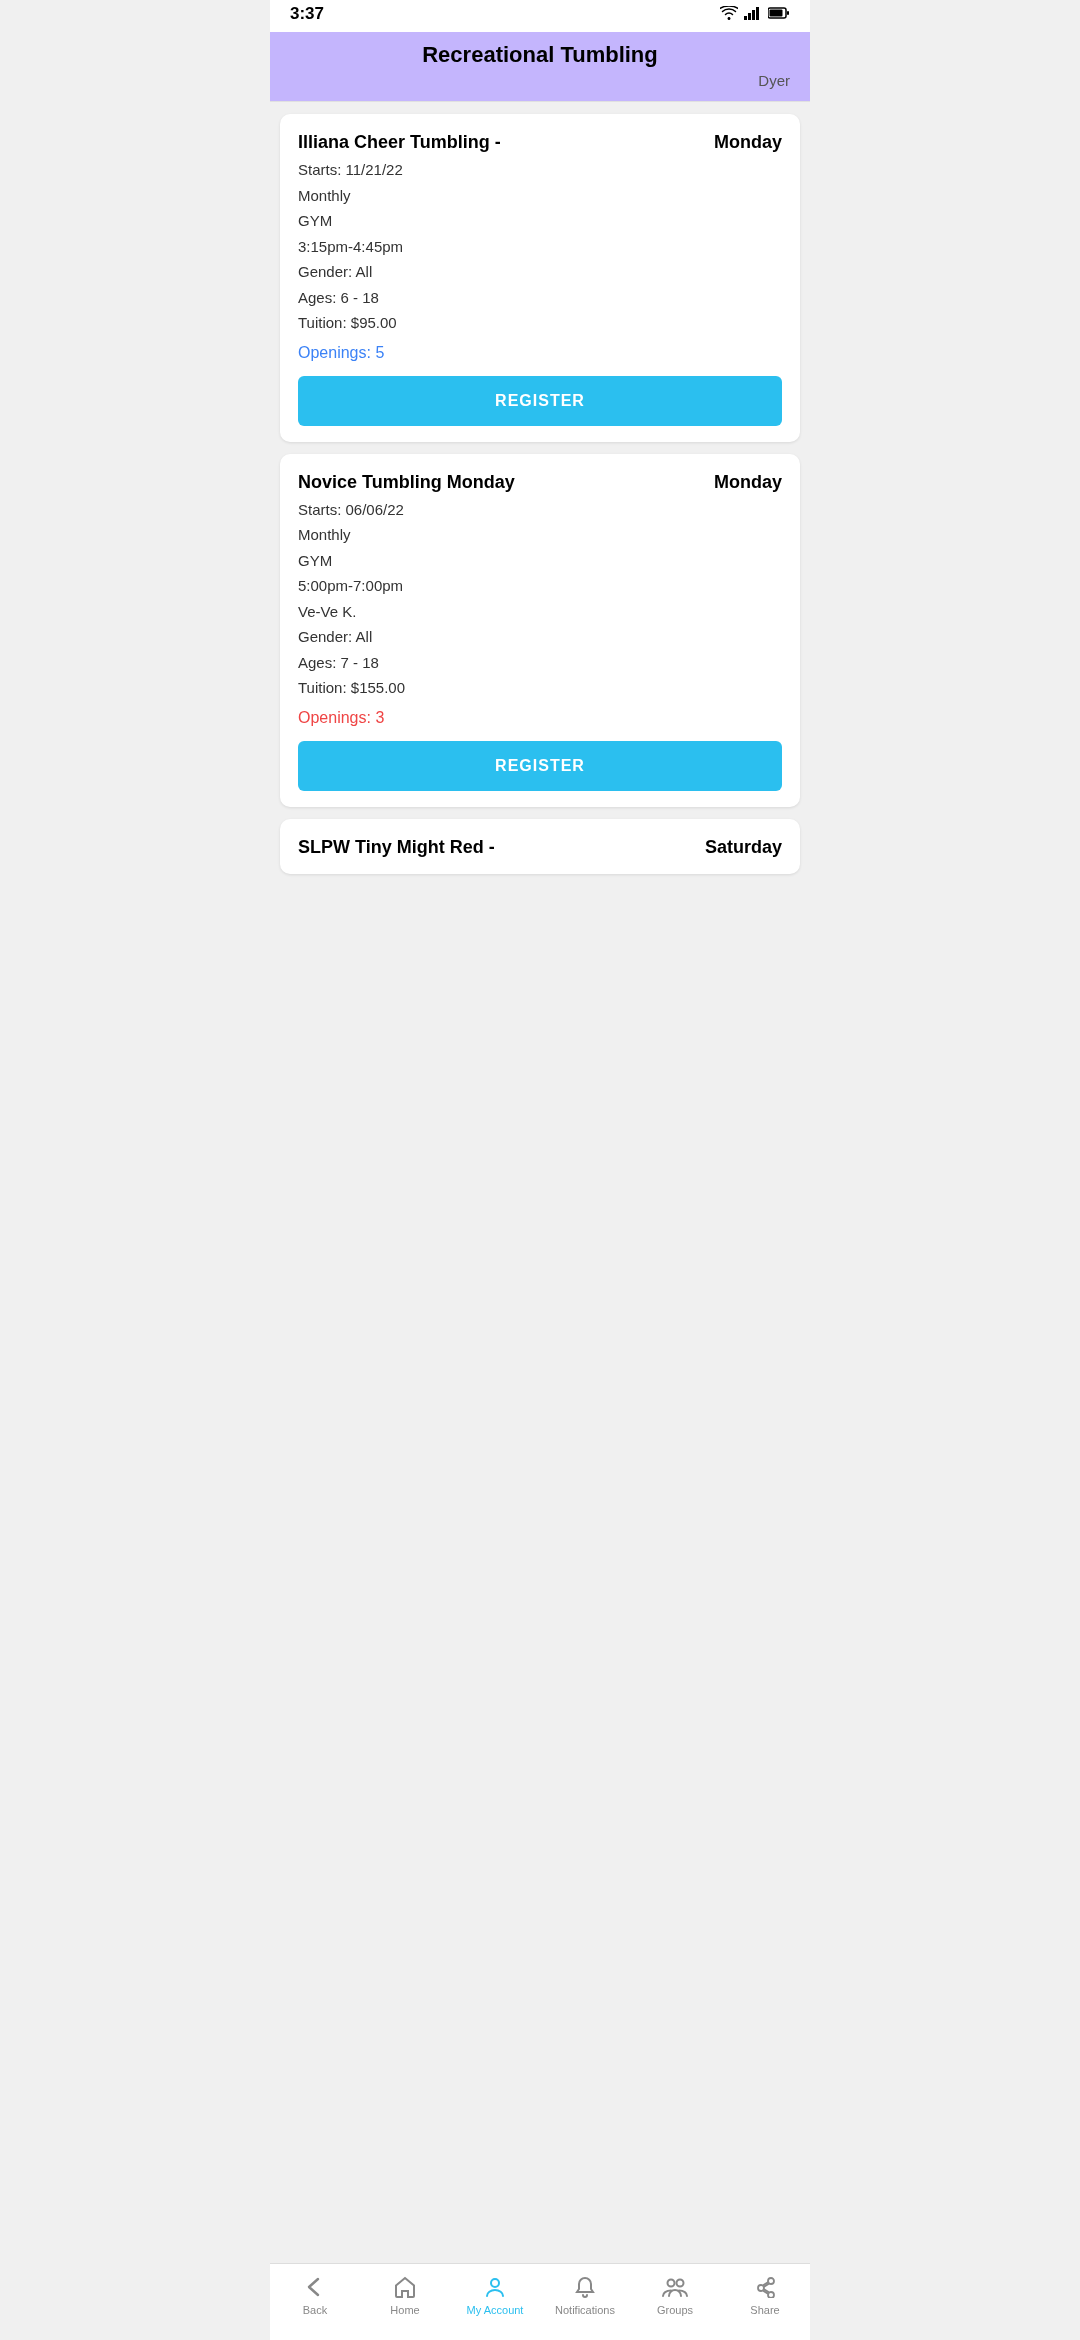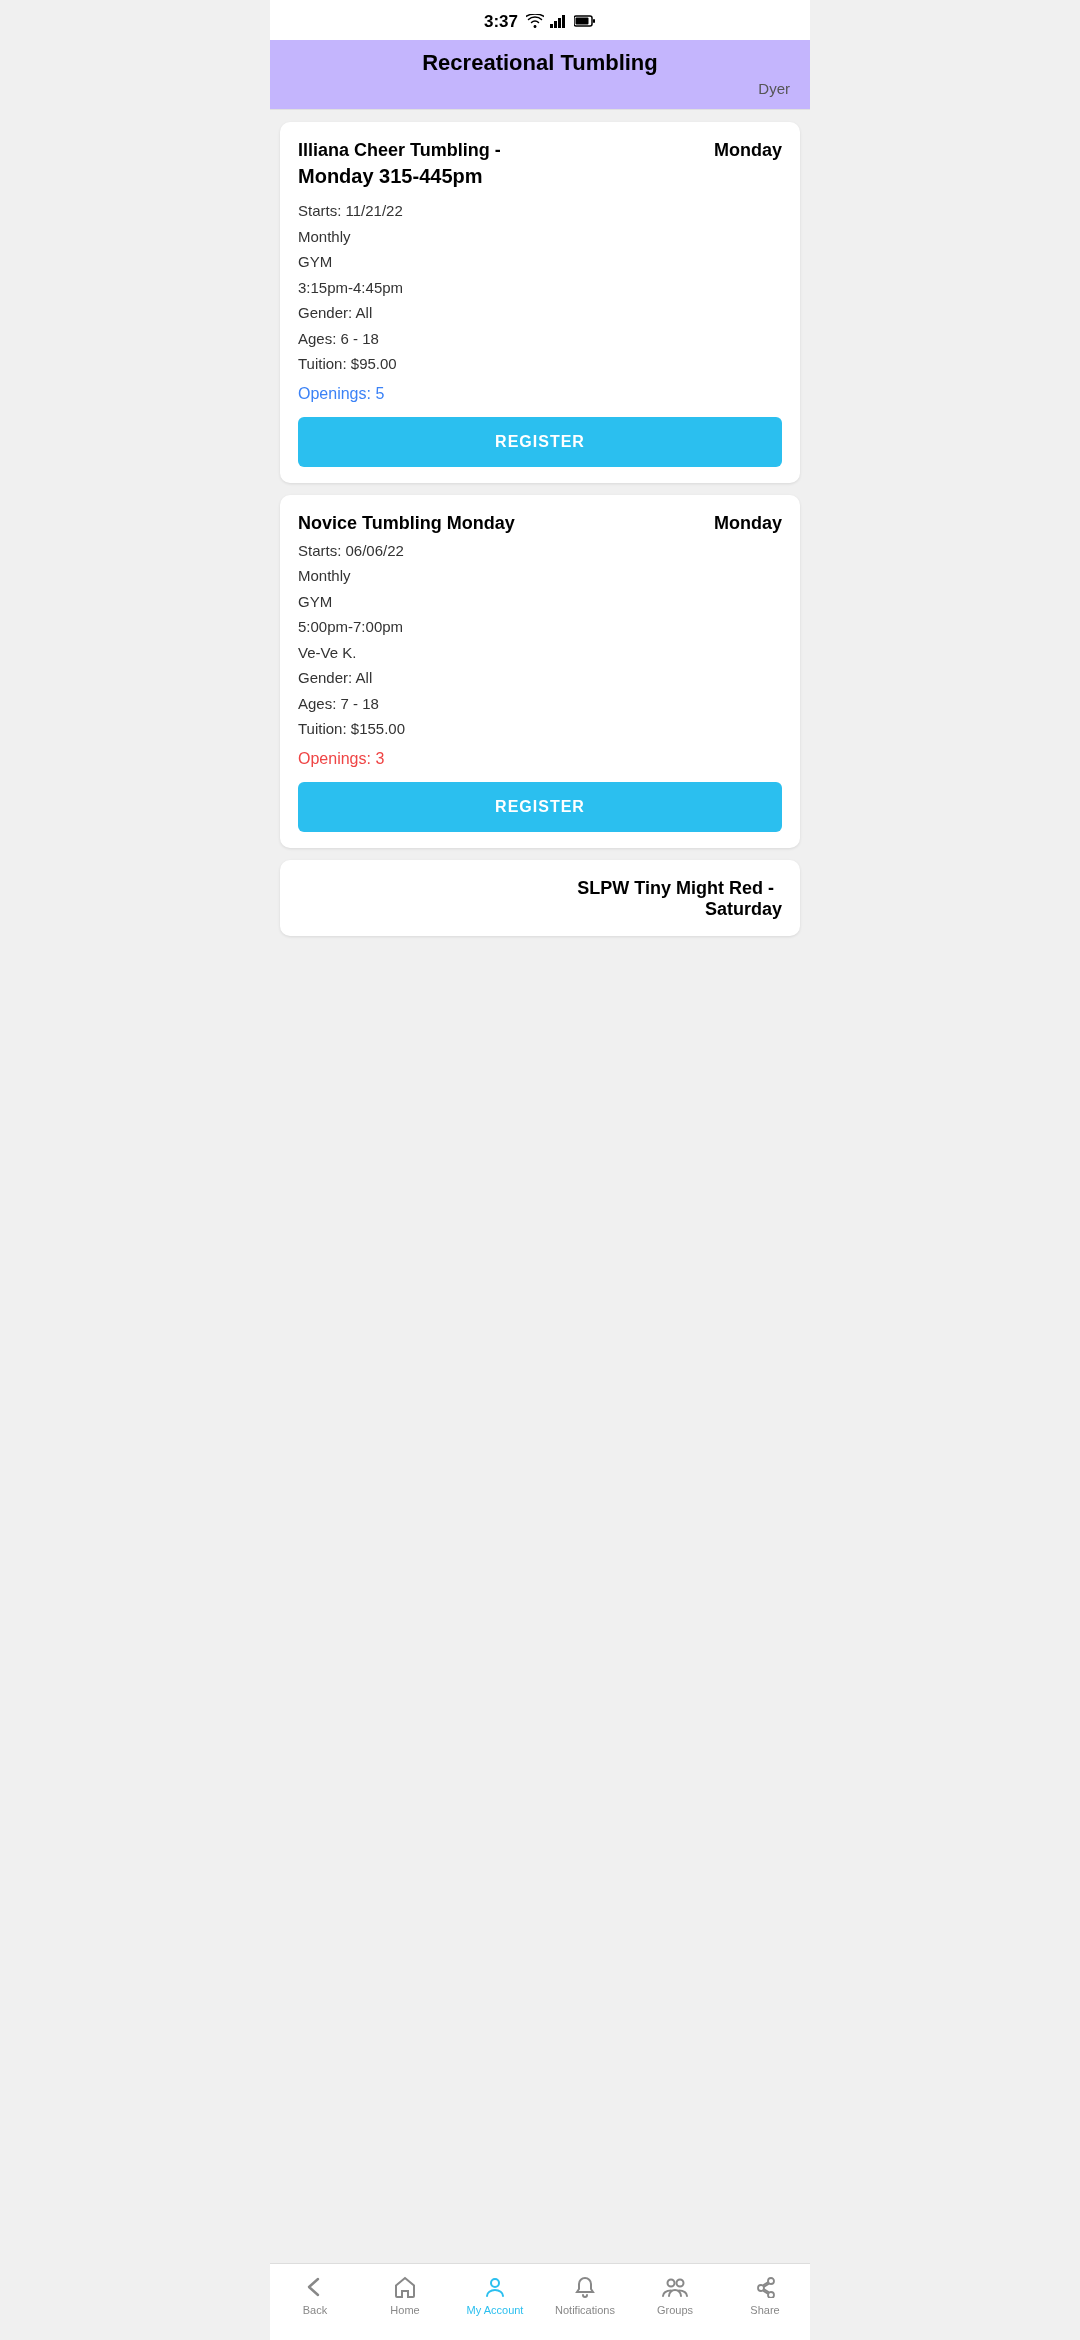--- a/index.html
+++ b/index.html
@@ -15,23 +15,23 @@
       width: 100%;
       max-width: 540px;
       margin: 0 auto;
       position: relative;
       min-height: 100vh;
       overflow-x: hidden;
     }
 
     .status-bar {
       background-color: #fff;
-      padding: 12px 20px 8px;
-      display: flex;
-      justify-content: center;
+      padding: 4px 20px 8px;
+      display: flex;
+      justify-content: space-between;
       align-items: center;
       gap: 8px;
     }
 
     .status-time {
       font-size: 17px;
       font-weight: 600;
       color: #000;
     }
 
@@ -149,22 +149,21 @@
       background-color: #fff;
       border-radius: 10px;
       padding: 18px 18px 16px;
       margin-bottom: 12px;
       box-shadow: 0 1px 3px rgba(0,0,0,0.1);
     }
 
     .partial-card-header {
       display: flex;
       justify-content: space-between;
-      align-items: flex-end;
-      flex-direction: column;
+      align-items: center;
     }
 
     .bottom-nav {
       position: fixed;
       bottom: 0;
       left: 50%;
       transform: translateX(-50%);
       width: 100%;
       max-width: 540px;
       background-color: #fff;
@@ -240,21 +239,20 @@
   <div class="header-subtitle">Dyer</div>
 </div>
 
 <div class="content-area">
 
   <div class="class-card">
     <div class="card-header">
       <span class="card-title">Illiana Cheer Tumbling -</span>
       <span class="card-day">Monday</span>
     </div>
-    <div class="card-time">Monday 315-445pm</div>
     <div class="card-info">
       <span>Starts: 11/21/22</span><br>
       <span>Monthly</span><br>
       <span>GYM</span><br>
       <span>3:15pm-4:45pm</span><br>
       <span>Gender: All</span><br>
       <span>Ages: 6 - 18</span><br>
       <span>Tuition: $95.00</span>
     </div>
     <div class="openings blue">Openings: 5</div>

